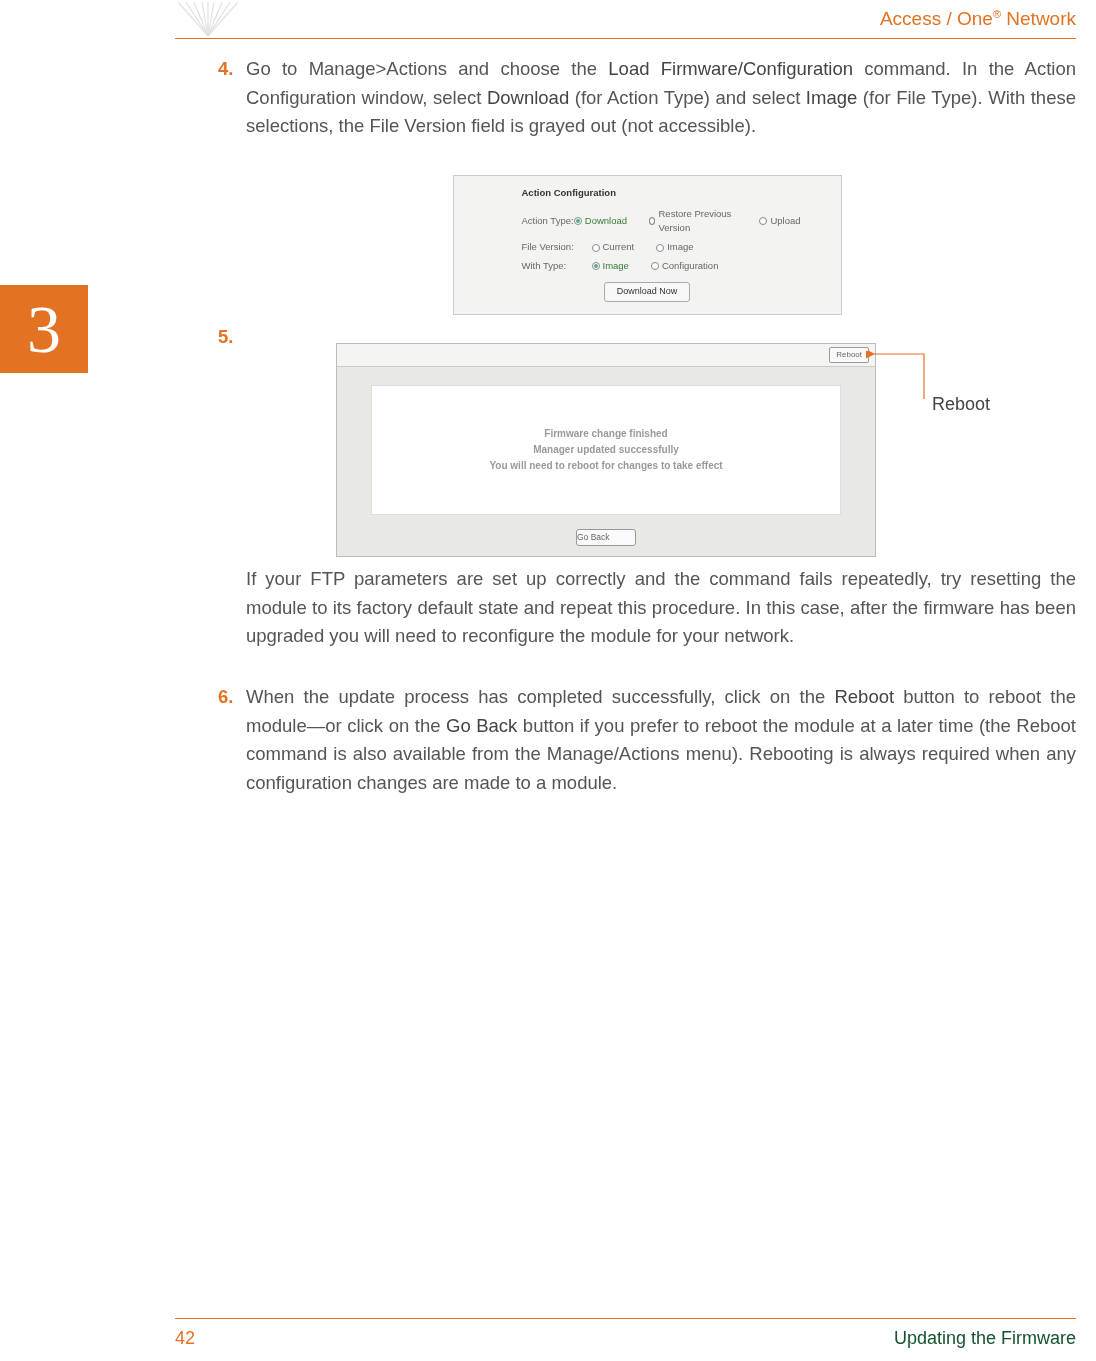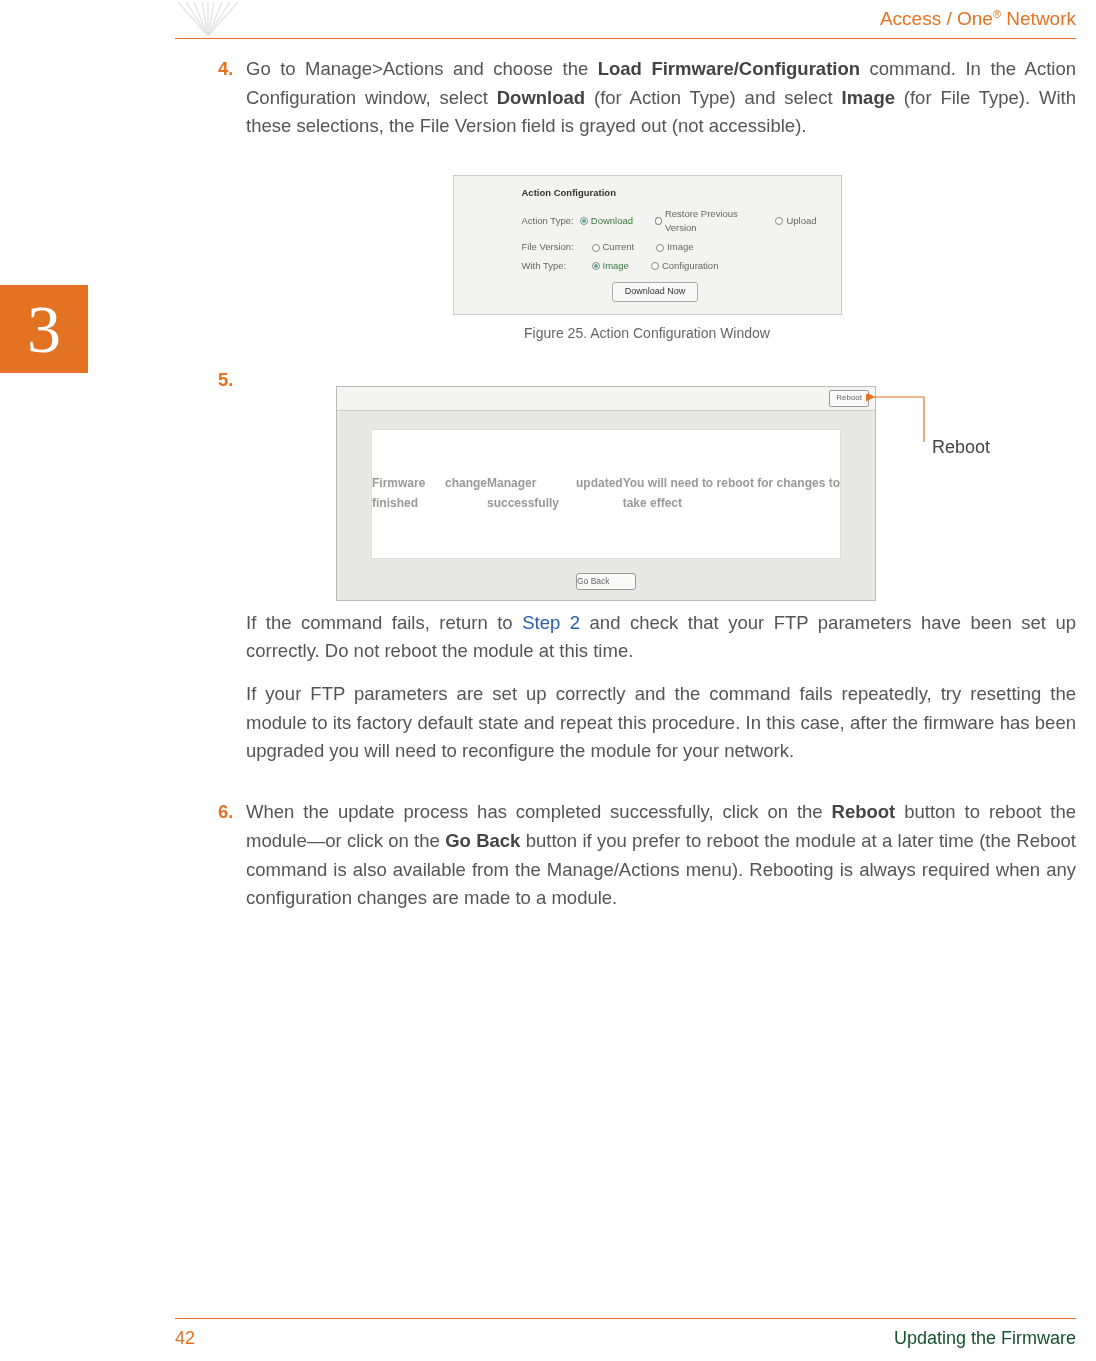--- a/index.html
+++ b/index.html
@@ -67,33 +67,33 @@
       font-weight: bold;
       min-width: 28px;
       flex-shrink: 0;
     }
     .step-body {
       flex: 1;
       text-align: justify;
     }
     .step-body p { margin-bottom: 14px; }
     .justify-wide { text-align: justify; text-align-last: left; }
-    .bold { font-weight: bold; color: #444; }
+    .bold { font-weight: normal; color: #444; }
     .figure-caption {
       text-align: center;
       font-size: 14px;
       color: #666;
       margin: 8px 0 22px 0;
     }
     .screenshot1 {
       width: 389px;
       margin: 20px auto 8px auto;
       background: #f3f3f1;
       border: 1px solid #ccc;
-      padding: 10px 2px 12px 18px;
+      padding: 10px 18px 12px 18px;
       font-size: 9.5px;
       color: #555;
     }
     .screenshot1 .sect-title {
       font-weight: bold;
       font-size: 9.5px;
       color: #333;
       margin-bottom: 6px;
       padding-left: 50px;
     }
@@ -148,23 +148,24 @@
       border-radius: 2px;
       font-size: 8px;
       padding: 1px 6px;
     }
     .screenshot2 .msgbox {
       background: #fff;
       margin: 18px 34px 14px 34px;
       height: 130px;
       border: 1px solid #ddd;
       display: flex;
+      flex-direction: column;
       align-items: center;
       justify-content: center;
-      font-size: 12px;
+      font-size: 10px;
       color: #999;
       font-weight: bold;
       line-height: 1.6;
     }
     .screenshot2 .goback {
       display: block;
       margin: 0 auto 10px auto;
       width: 60px;
       text-align: center;
       border: 1px solid #999;
@@ -282,21 +283,20 @@
           <span class="r sel"></span>
           <span>Image</span>
         </span>
       <span class="opt">
           <span class="r"></span>
           <span>Configuration</span>
         </span>
     </div>
     <div class="btn">Download Now</div>
   </div>
-  <div class="figure-caption">Figure 25. Action Configuration Window</div>
 
   <div class="step">
     <div class="step-num">5.</div>
     <div class="step-body justify-wide">
 
       <div class="shot2-wrap">
         <div class="screenshot2">
           <div class="topbar">
             <span class="reboot-btn">Reboot</span>
           </div>
@@ -311,23 +311,20 @@
           <defs>
             <marker id="arrowhead" markerWidth="8" markerHeight="8" refX="1" refY="4" orient="auto">
               <polygon points="8 0, 0 4, 8 8" fill="#E37222"></polygon>
             </marker>
           </defs>
           <path d="M 58 48 L 58 3 L 8 3" stroke="#E37222" stroke-width="1.2" fill="none" marker-end="url(#arrowhead)"></path>
         </svg>
         <div class="callout-text">Reboot</div>
       </div>
 
-      <p>
-        <span>If the command fails, return to </span><span class="link">Step 2</span><span> and check that your FTP parameters have been set up correctly. Do not reboot the module at this time.</span>
-      </p>
       <p>If your FTP parameters are set up correctly and the command fails repeatedly, try resetting the module to its factory default state and repeat this procedure. In this case, after the firmware has been upgraded you will need to reconfigure the module for your network.</p>
     </div>
   </div>
 
   <div class="step">
     <div class="step-num">6.</div>
     <div class="step-body justify-wide">
       <p>
         <span>When the update process has completed successfully, click on the </span><span class="bold">Reboot</span><span> button to reboot the module—or click on the </span><span class="bold">Go Back</span><span> button if you prefer to reboot the module at a later time (the Reboot command is also available from the Manage/Actions menu). Rebooting is always required when any configuration changes are made to a module.</span>
       </p>

